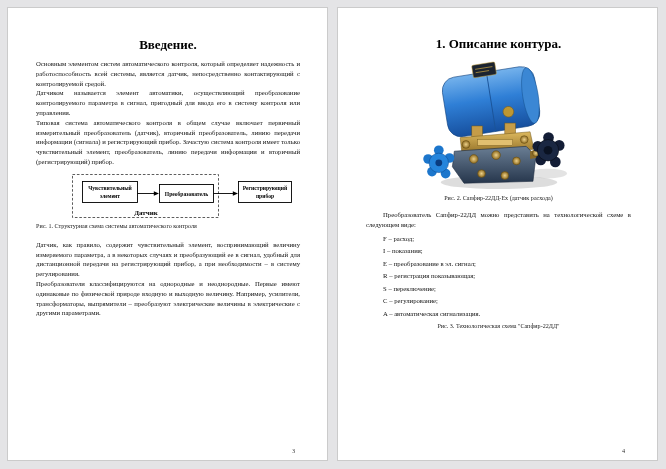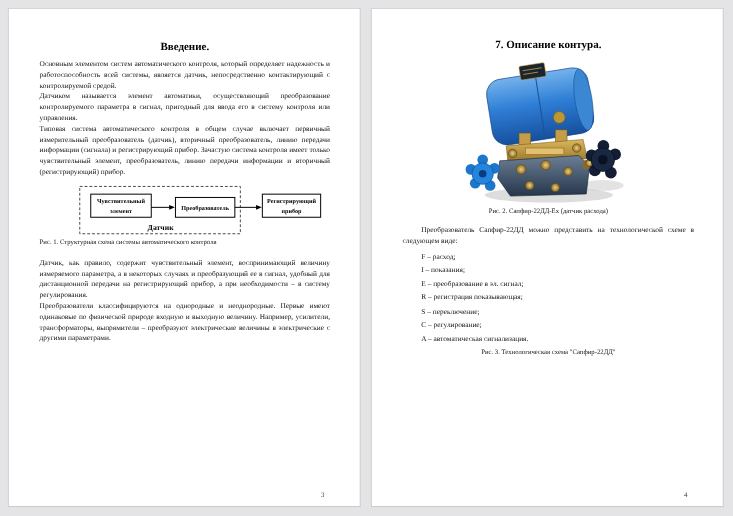--- a/index.html
+++ b/index.html
@@ -17,21 +17,21 @@
     border: 1px solid #cbcbcb;
     box-sizing: border-box;
     overflow: hidden;
   }
   .page-left  { left: 7px; }
   .page-right { left: 337px; }
   .inner { padding: 29px 27px 0 28px; }
   .inner-r { padding: 28px 26px 0 28px; }
 
   .heading {
-    font-size: 10px; font-weight: bold; text-align: center;
+    font-size: 13px; font-weight: bold; text-align: center;
     margin: 0 0 6px 0; color: #000;
   }
   .body-text {
     font-size: 6.7px; line-height: 9.8px; text-align: justify;
     margin: 0; color: #121212;
   }
   .indent { text-indent: 17px; margin-bottom: 4px; }
   .caption {
     font-size: 6.1px; color: #1a1a1a;
     margin: 0 0 10px 0; line-height: 8px;
@@ -104,21 +104,21 @@
       <p class="caption fig1-caption">Рис. 1. Структурная схема системы автоматического контроля</p>
 
       <p class="body-text">Датчик, как правило, содержит чувствительный элемент, воспринимающий величину измеряемого параметра, а в некоторых случаях и преобразующий ее в сигнал, удобный для дистанционной передачи на регистрирующий прибор, а при необходимости – в систему регулирования.</p>
       <p class="body-text">Преобразователи классифицируются на однородные и неоднородные. Первые имеют одинаковые по физической природе входную и выходную величину. Например, усилители, трансформаторы, выпрямители – преобразуют электрические величины в электрические с другими параметрами.</p>
     </div>
     <div class="pageno">3</div>
   </div>
 
   <div class="page page-right">
     <div class="inner-r">
-      <h1 class="heading">7. Описание контура.</h1>
+      <h1 class="heading">1. Описание контура.</h1>
 
       <div class="device-wrap">
         <svg viewBox="0 0 160 138" width="156" height="134">
           <defs>
             <linearGradient id="gCyl" x1="0" y1="0" x2="0" y2="1">
               <stop offset="0" stop-color="#74b2ec"></stop>
               <stop offset="0.45" stop-color="#2f7fd6"></stop>
               <stop offset="1" stop-color="#164f9e"></stop>
             </linearGradient>
             <linearGradient id="gBlock" x1="0" y1="0" x2="0" y2="1">

